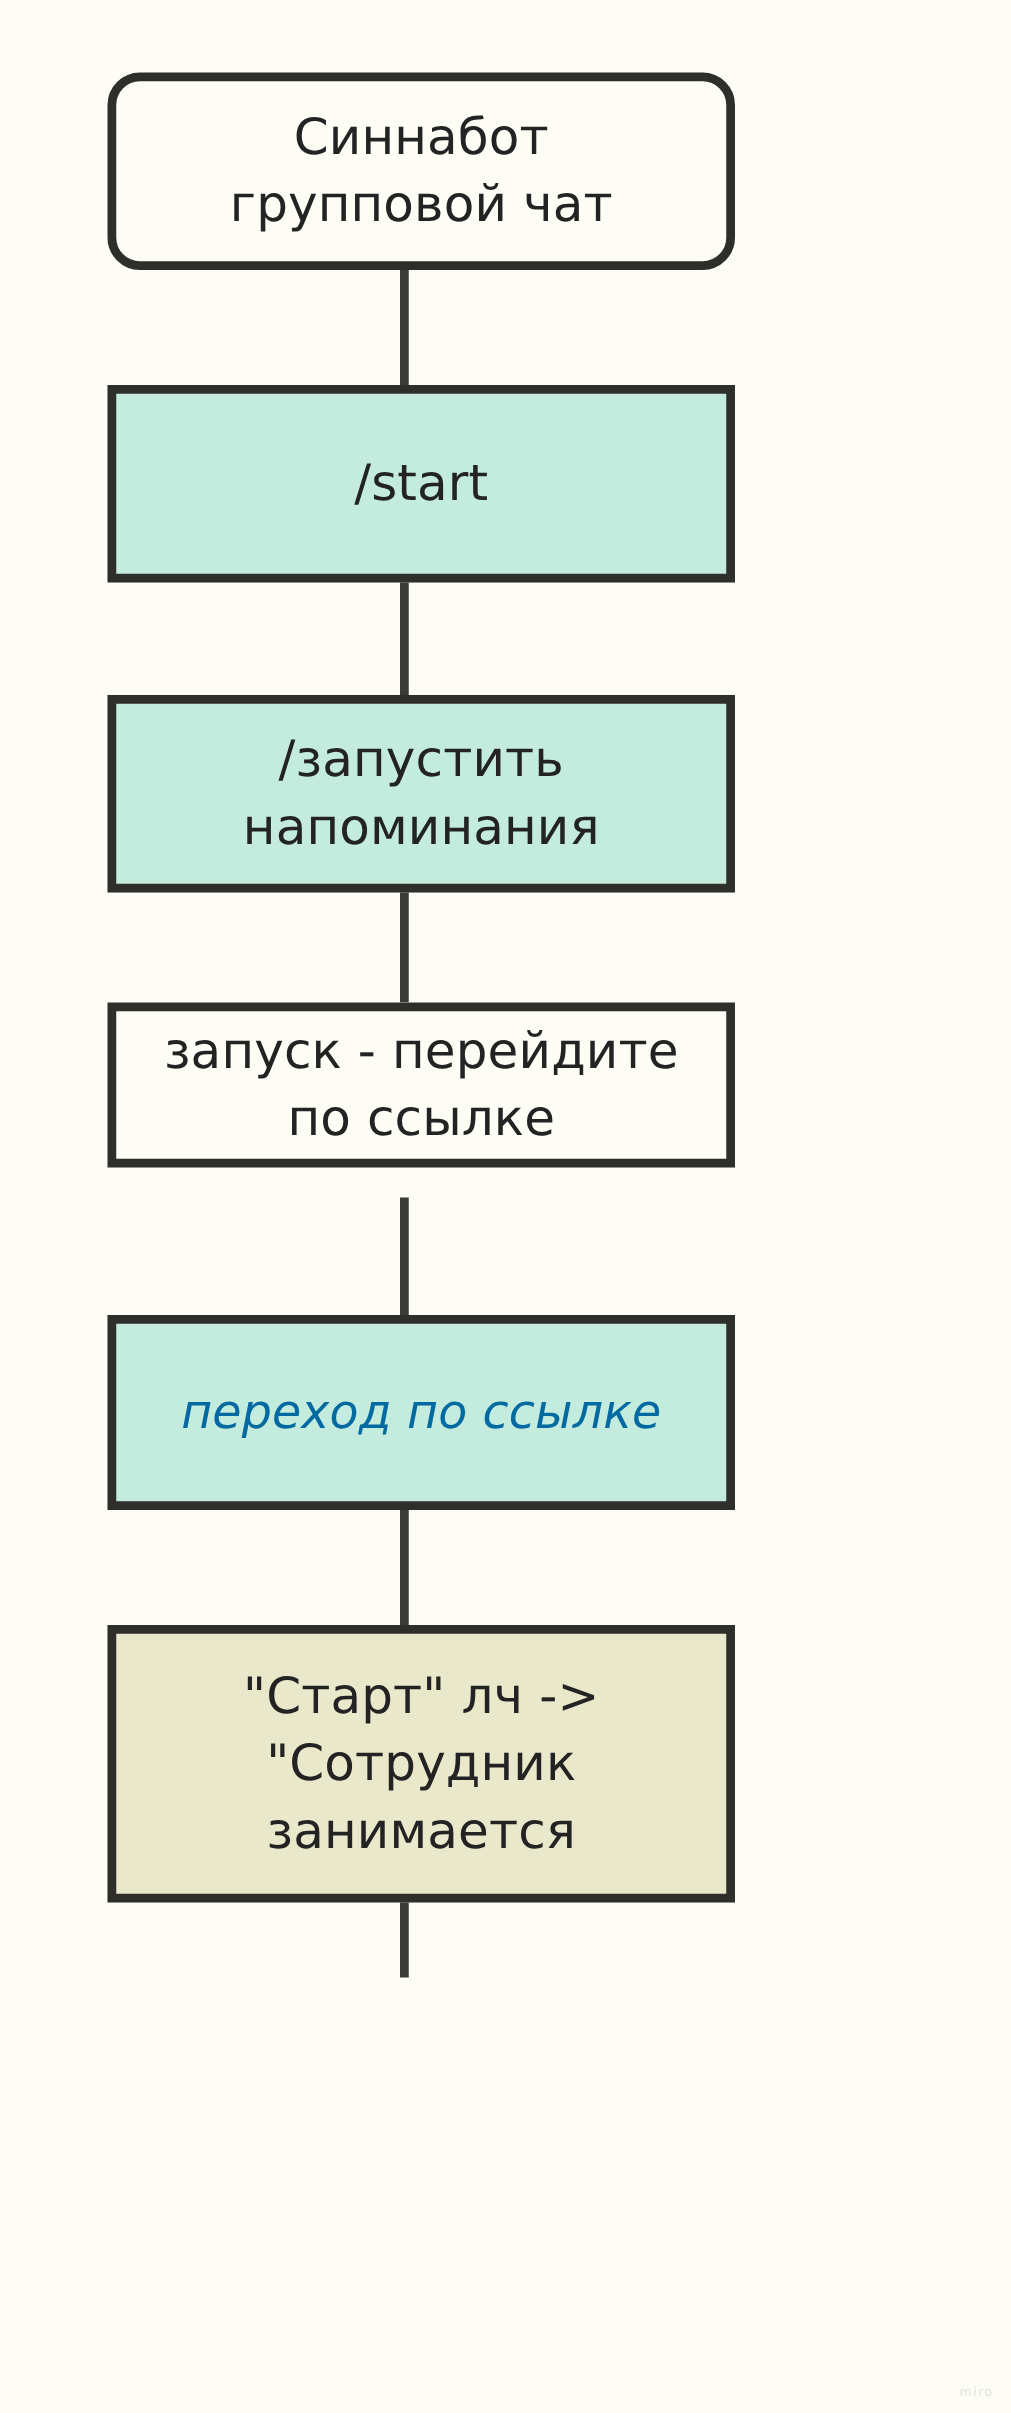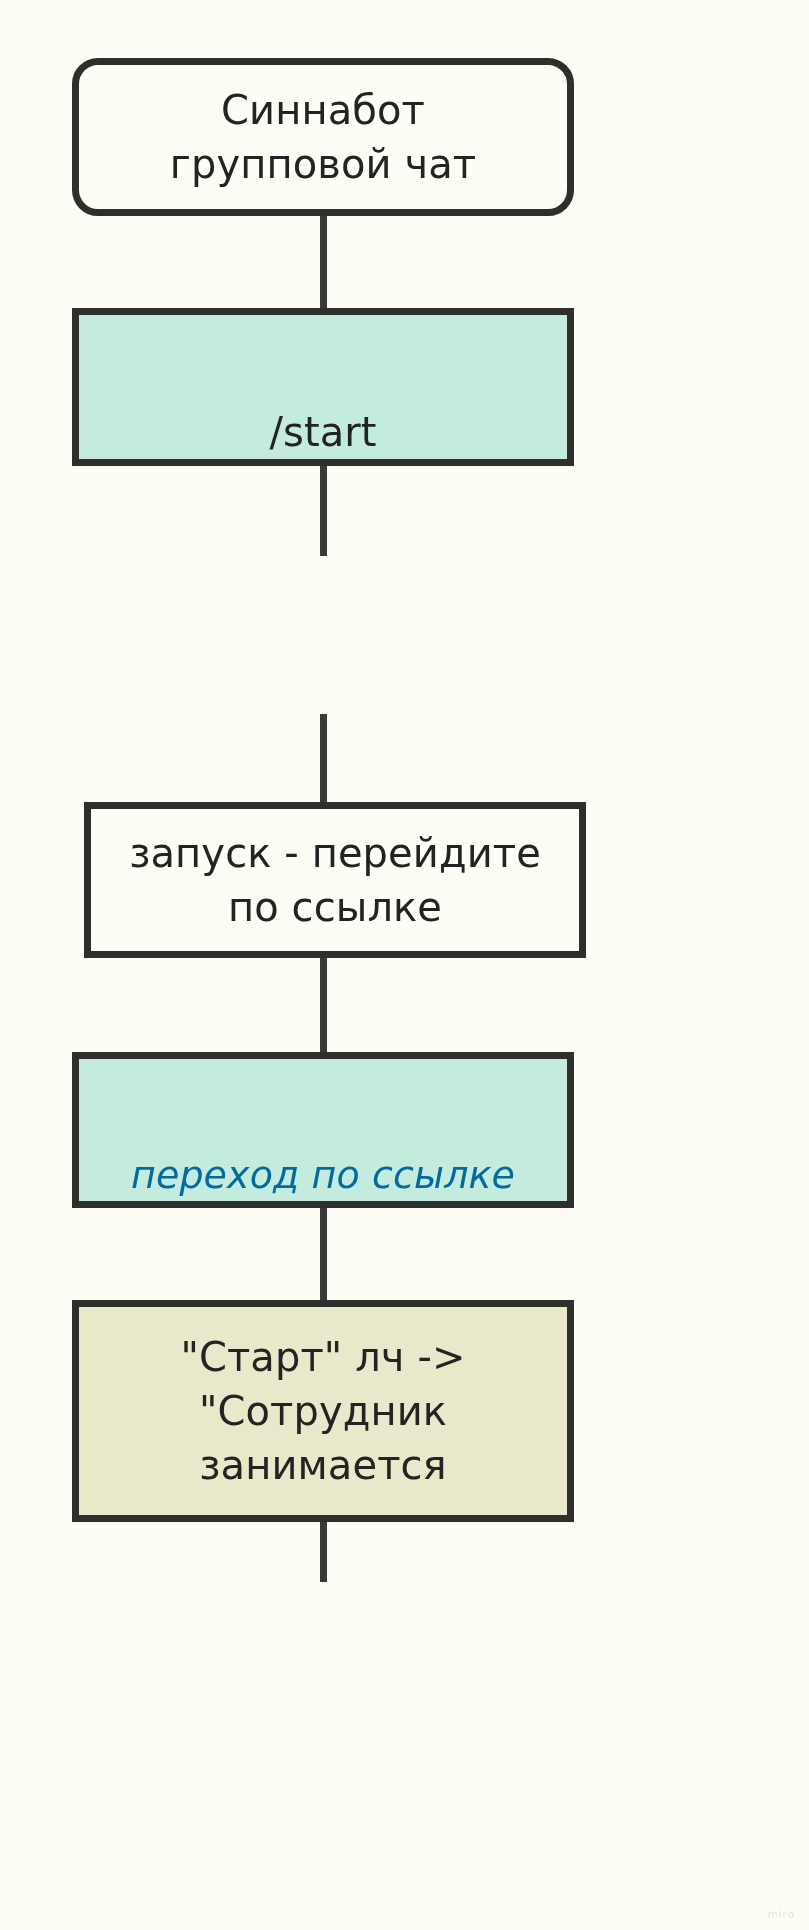--- a/index.html
+++ b/index.html
@@ -18,63 +18,63 @@
 
   #flow-canvas {
     position: relative;
     width: 809px;
     height: 1930px;
     background: #fdfdf6;
   }
 
   .node {
     position: absolute;
-    left: 72px;
+    left: 86px;
     width: 502px;
     box-sizing: border-box;
     border: 7px solid #2e2e2b;
     background: #fdfdf6;
     display: flex;
     align-items: center;
     justify-content: center;
     text-align: center;
     color: #232323;
     font-size: 40px;
     line-height: 1.35;
     letter-spacing: 0.1px;
-    padding: 0 14px;
+    padding: 18px 14px;
     white-space: pre-line;
     font-weight: 400;
   }
 
   .node.rounded {
     border-radius: 26px;
   }
 
-  .node.mint   { background: #c3ecdf; align-items: flex-end; }
+  .node.mint   { background: #c3ecdf; }
   .node.beige  { background: #eae8ca; }
   .node.plain  { background: #fdfdf6; }
 
   .node .node-text {
     display: block;
     white-space: pre-line;
     width: 100%;
   }
 
   .node.italic-link .node-text {
     font-style: italic;
     color: #0369a1;
     font-size: 38px;
   }
 
   
   #node-title      { top: 58px;   height: 158px; }
   #node-start      { top: 308px;  height: 158px; }
   #node-reminders  { top: 556px;  height: 158px; }
-  #node-launchlink { top: 802px;  height: 156px; margin-left: 12px; }
+  #node-launchlink { top: 802px;  height: 132px; }
   #node-followlink { top: 1052px; height: 156px; }
   #node-employee   { top: 1300px; height: 222px; }
 
   .connector {
     position: absolute;
     left: 320px;
     width: 7px;
     background: #3a3a37;
   }
   #conn-1 { top: 216px;  height: 92px; }
@@ -106,20 +106,24 @@
   </div>
 
   <div class="connector" id="conn-1"></div>
 
   <div class="node mint" id="node-start">
     <span class="node-text">/start</span>
   </div>
 
   <div class="connector" id="conn-2"></div>
 
+  <div class="node mint" id="node-reminders">
+    <span class="node-text">/запустить
+напоминания</span>
+  </div>
 
   <div class="connector" id="conn-3"></div>
 
   <div class="node plain" id="node-launchlink">
     <span class="node-text">запуск - перейдите
 по ссылке</span>
   </div>
 
   <div class="connector" id="conn-4"></div>
 

